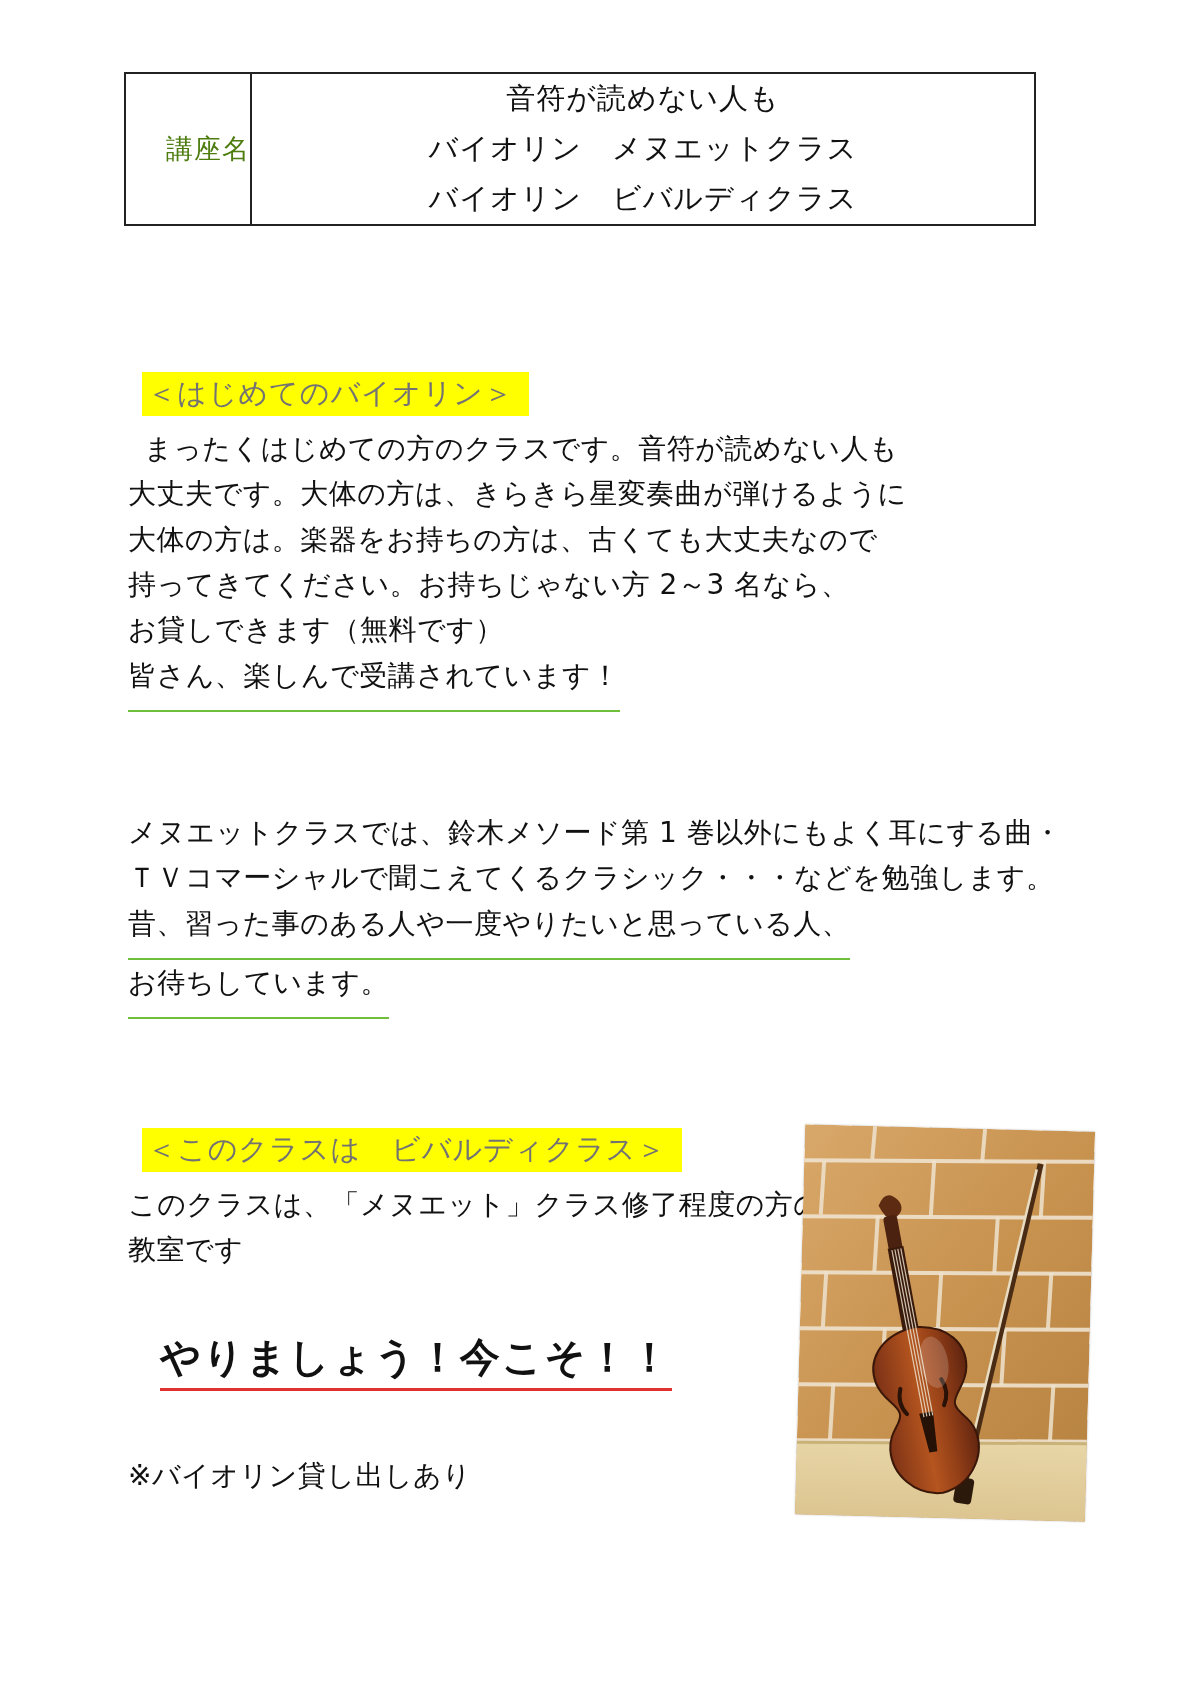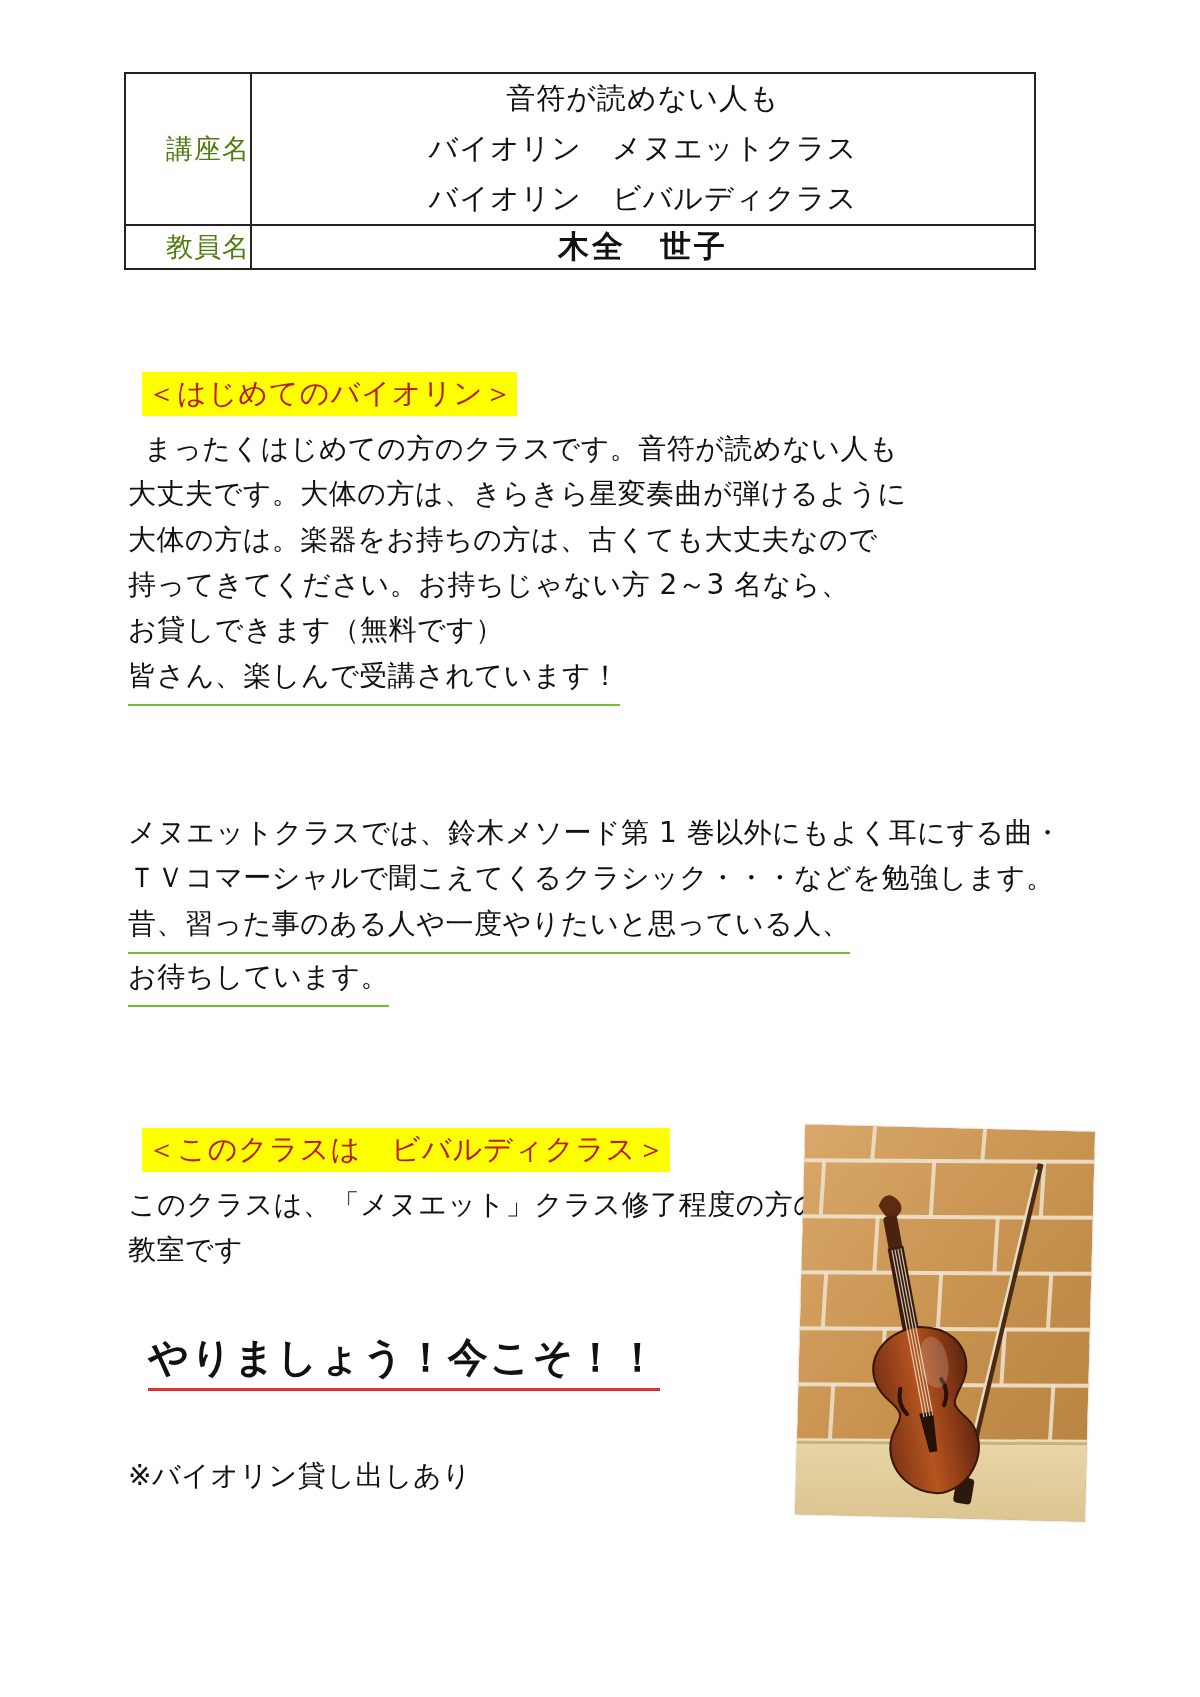--- a/index.html
+++ b/index.html
@@ -65,56 +65,56 @@
 
   
   .section {
     position: absolute;
     left: 128px;
   }
   .heading {
     font-size: 29px;
     line-height: 1.2;
     letter-spacing: 1px;
-    color: #b91c1c;
+    color: #737373;
     display: inline-block;
     background: #ffff00;
-    padding: 4px 3px 5px 5px;
+    padding: 4px 15px 5px 5px;
     margin-left: 14px;
   }
   .para {
     font-size: 28px;
     line-height: 1.62;
     letter-spacing: 0.5px;
     color: #111;
     margin-top: 10px;
   }
   .para .row {
     display: block;
     white-space: nowrap;
   }
   .row.indent { padding-left: 16px; }
   .ul-green {
     border-bottom: 2px solid #6fbf3a;
     display: inline-block;
-    padding-bottom: 6px;
+    padding-bottom: 12px;
   }
   .ul-red {
     border-bottom: 3px solid #e03030;
     display: inline-block;
     padding-bottom: 3px;
   }
 
   #sec1 { top: 372px; }
   #sec2 { top: 800px; }
   #sec3 { top: 1128px; }
 
   .big-call {
     position: absolute;
-    left: 148px;
+    left: 160px;
     top: 1330px;
     font-size: 40px;
     font-weight: bold;
     letter-spacing: 2px;
     color: #111;
   }
   .note {
     position: absolute;
     left: 128px;
     top: 1457px;
@@ -142,24 +142,20 @@
 
   <table class="info-table">
     <tbody>
         <tr>
       <td class="label-cell">講座名</td>
       <td class="course-cell">
         <div class="course-line l1">音符が読めない人も</div>
         <div class="course-line">バイオリン　メヌエットクラス</div>
         <div class="course-line">バイオリン　ビバルディクラス</div>
       </td>
-    </tr>
-    <tr>
-      <td class="label-cell">教員名</td>
-      <td class="teacher-cell">木全　世子</td>
     </tr>
   </tbody>
     </table>
 
   <div class="section" id="sec1">
     <div class="heading">＜はじめてのバイオリン＞</div>
     <div class="para">
       <span class="row indent">まったくはじめての方のクラスです。音符が読めない人も</span>
       <span class="row">大丈夫です。大体の方は、きらきら星変奏曲が弾けるように</span>
       <span class="row">大体の方は。楽器をお持ちの方は、古くても大丈夫なので</span>

